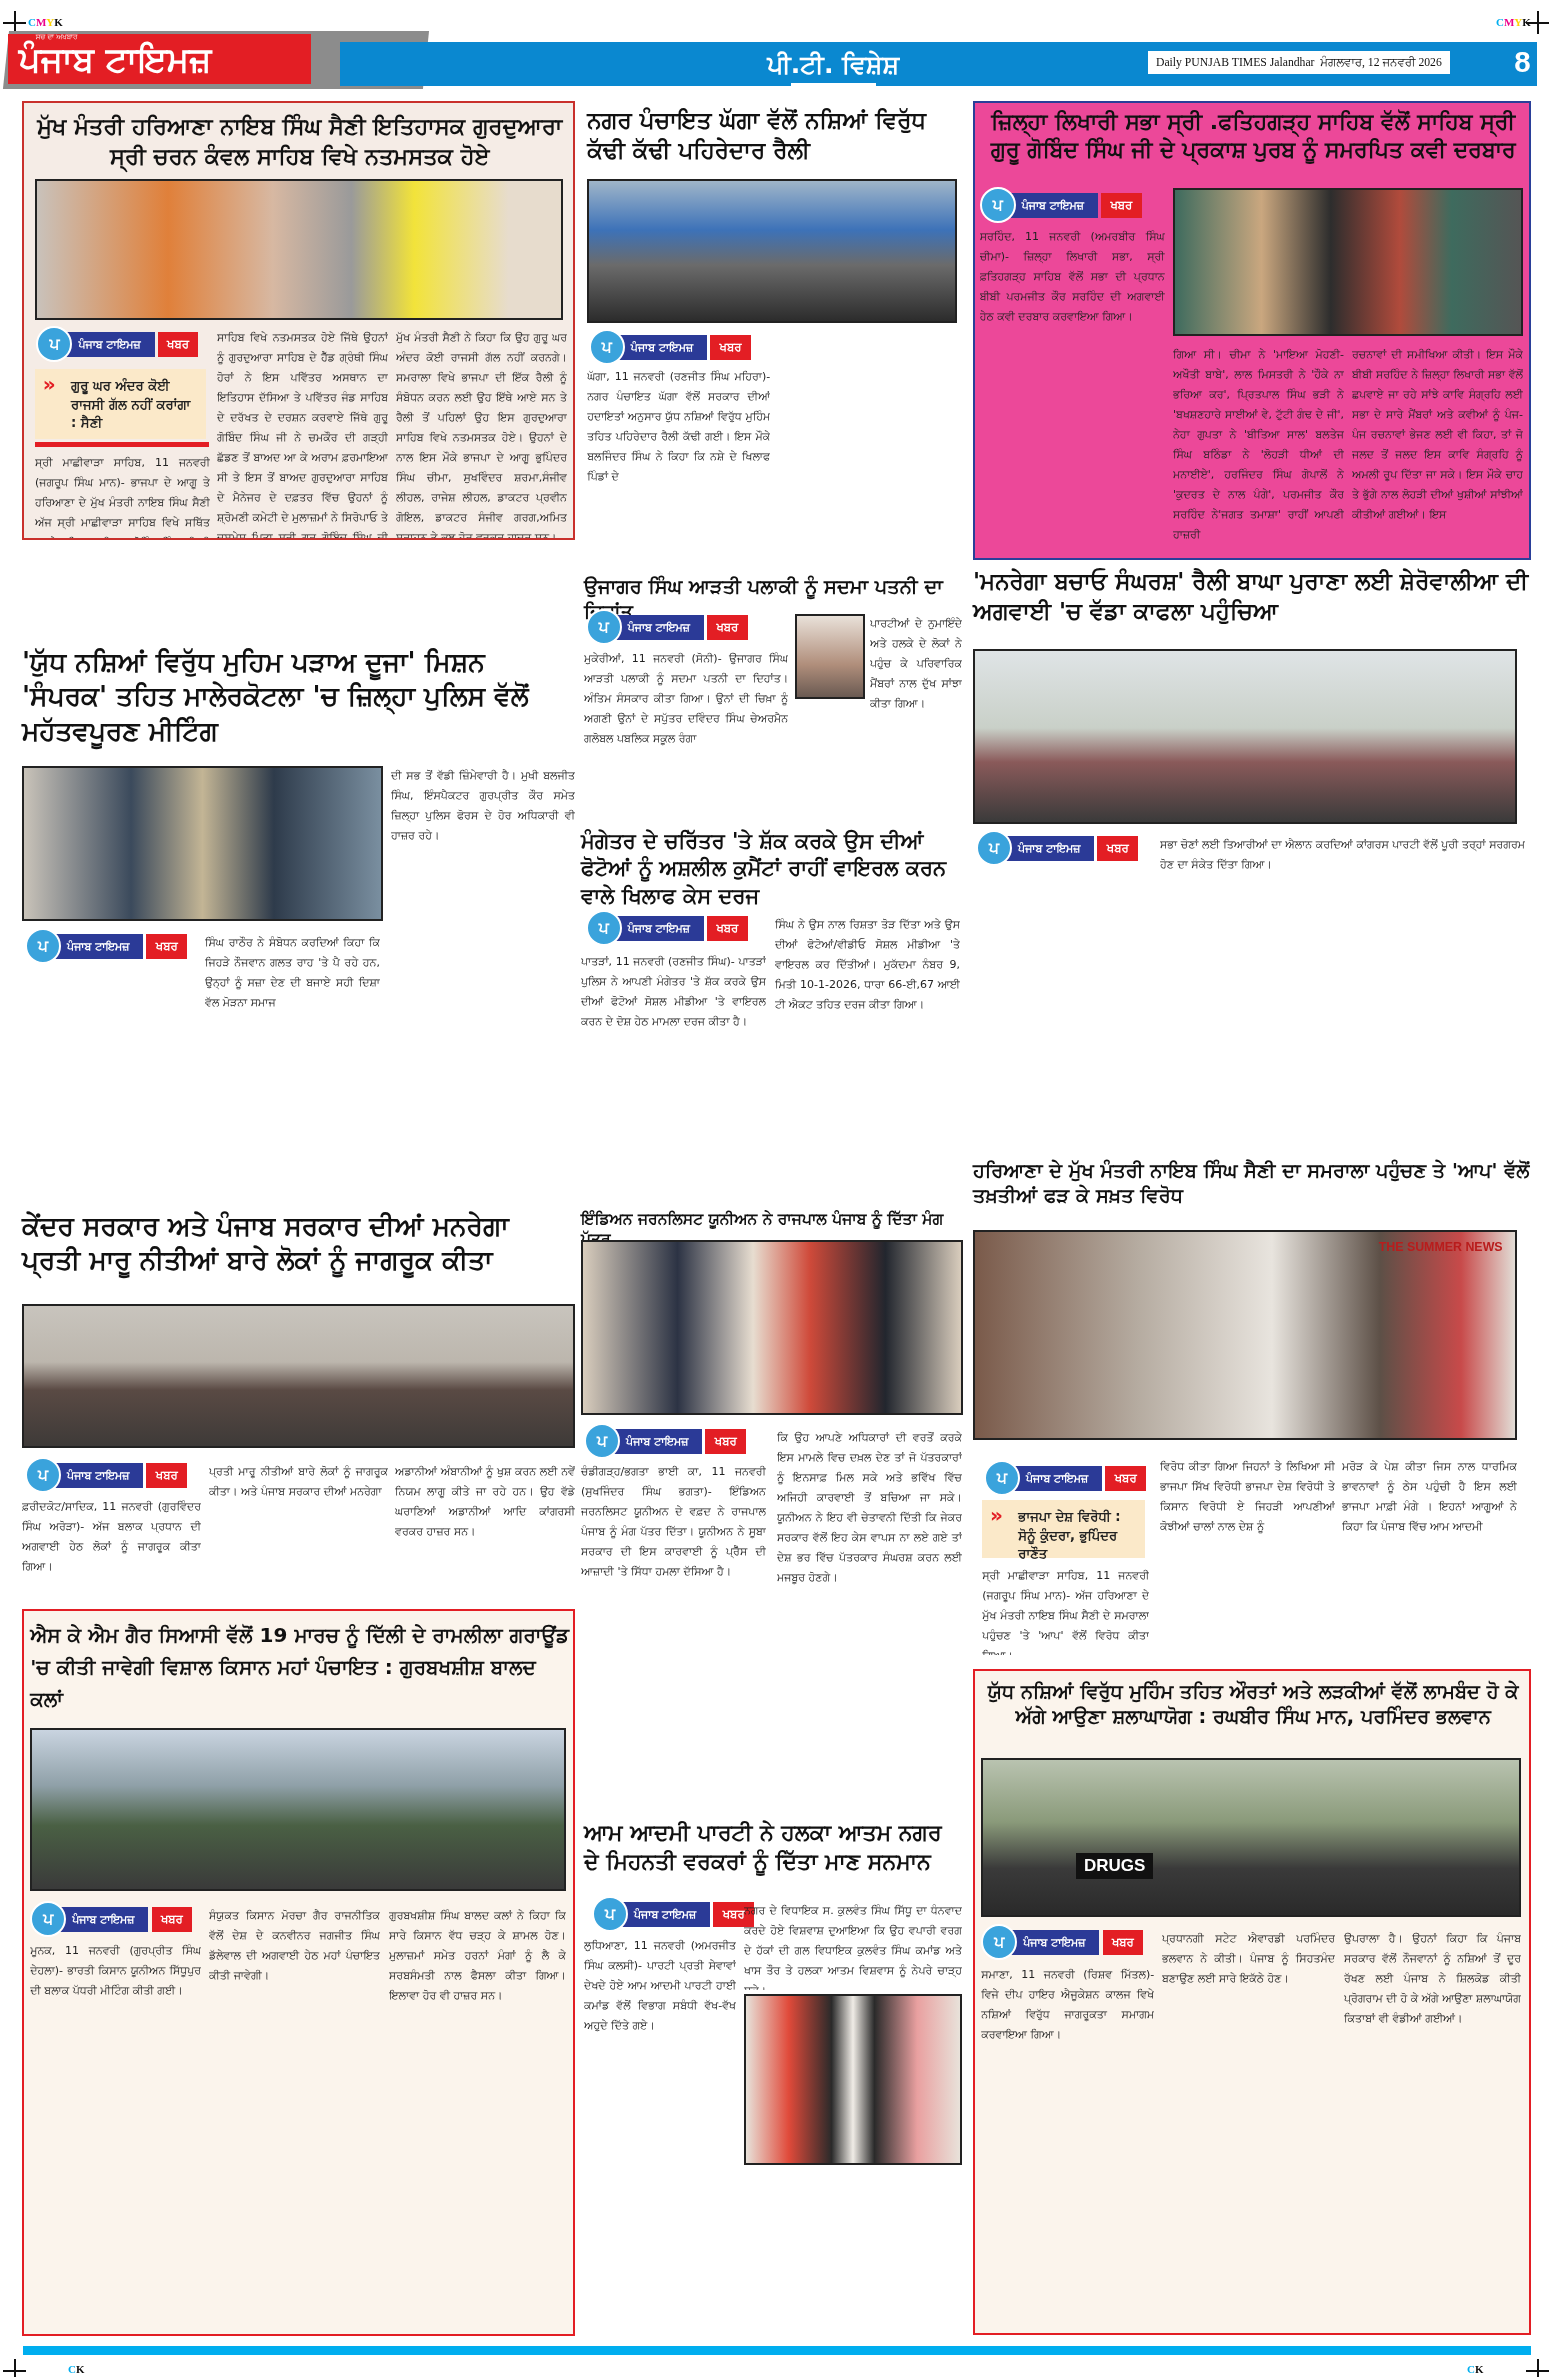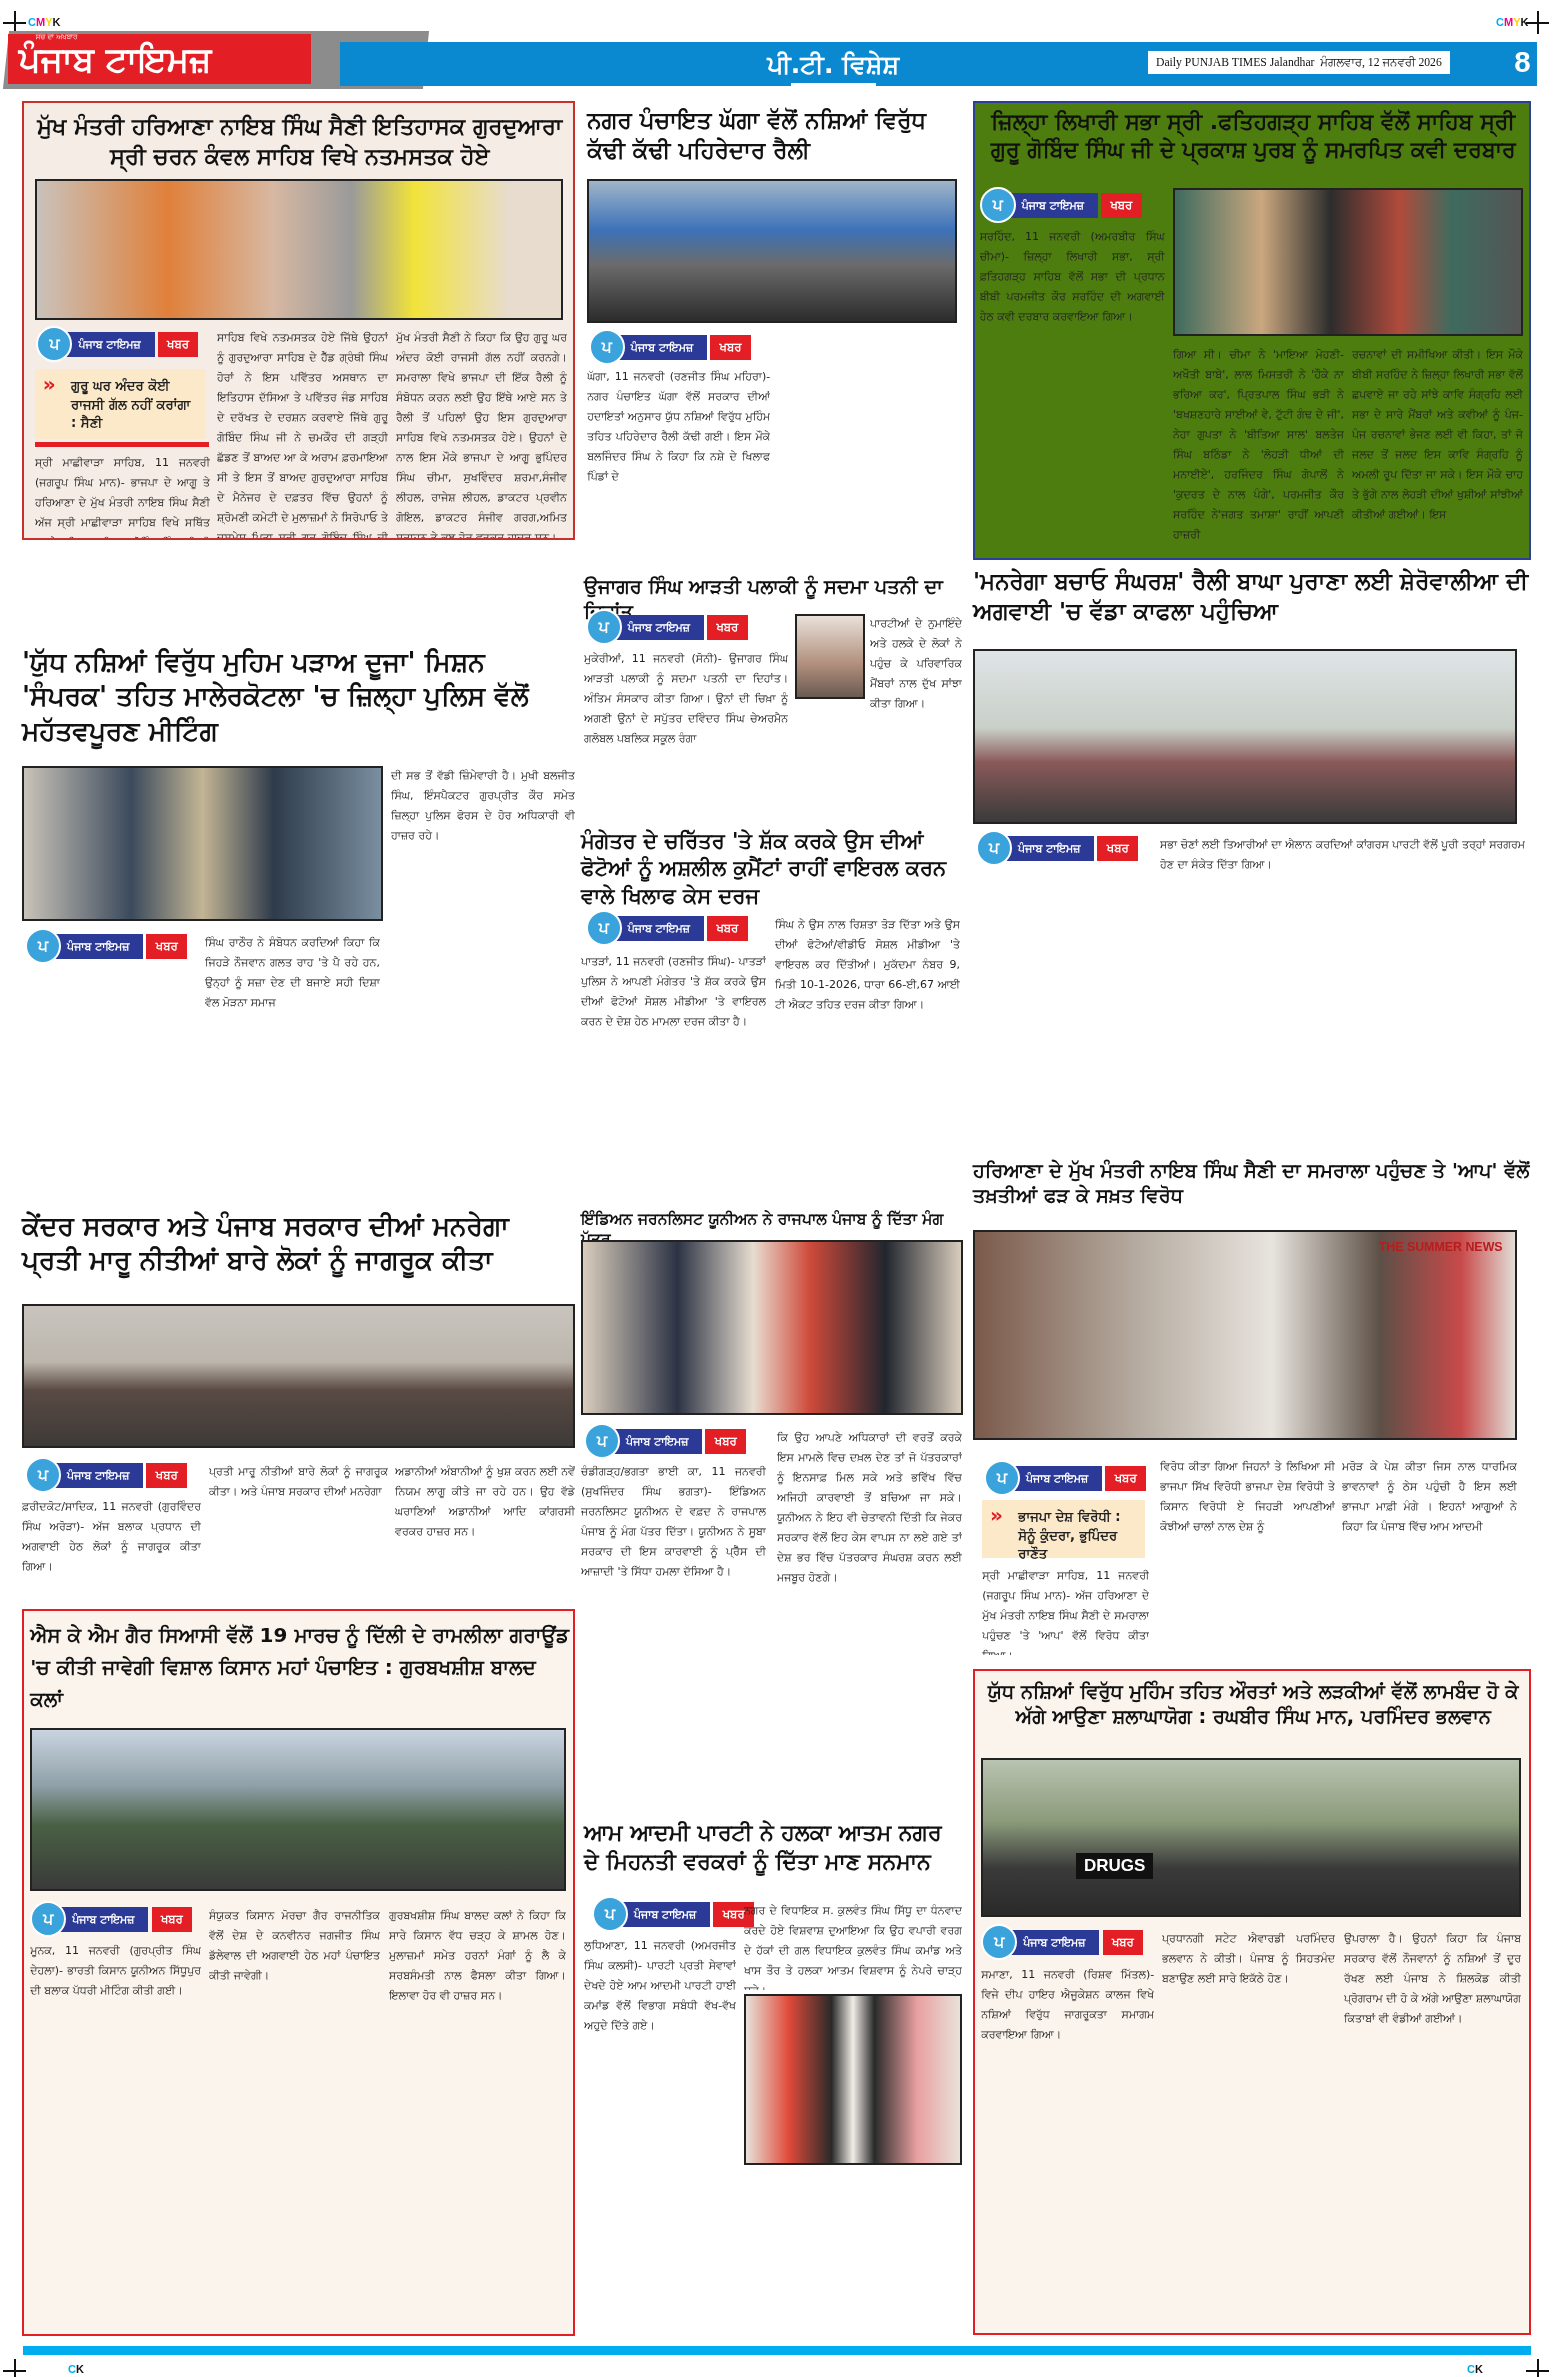--- a/index.html
+++ b/index.html
@@ -1,36 +1,36 @@
 <!DOCTYPE html>
 <html style="font-size:12.4px"><head>
 <meta charset="utf-8">
 <style>
   * { box-sizing: border-box; margin: 0; padding: 0; }
   body { width: 1554px; height: 2377px; background: #ffffff; font-family: "DejaVu Sans", sans-serif; color: #1a1a1a; position: relative; overflow: hidden; }
-  .reg { position: absolute; font-size: 11px; font-family: Liberation Sans, sans-serif; font-weight: bold; }
+  .reg { position: absolute; font-size: 11px; font-family: Liberation Serif, serif; font-weight: bold; }
   .reg .c { color: #00aeef; } .reg .m { color: #ec008c; } .reg .y { color: #ffd200; } .reg .k { color: #111; }
   .cross { position: absolute; width: 23px; height: 23px; }
   .cross::before { content: ""; position: absolute; left: 0; top: 11px; width: 23px; height: 1.6px; background: #111; }
   .cross::after { content: ""; position: absolute; left: 11px; top: 0; width: 1.6px; height: 23px; background: #111; }
 
   
   .masthead { position: absolute; left: 6.2px; top: 31px; width: 1542px; height: 58px; }
   .mh-gray { position: absolute; left: 0; top: 0; width: 420px; height: 58px; background: #8c8c8c; transform: skewX(-6deg); }
   .mh-logo { position: absolute; left: 1.6px; top: 3.1px; width: 303px; height: 50px; background: #e31e24; color: #fff; font-weight: bold; font-size: 34px; padding: 4.7px 11px; line-height: 40px; }
   .mh-logo small { position: absolute; left: 28px; top: 0; font-size: 7px; line-height: 7.8px; font-weight: normal; }
   .mh-bar { position: absolute; left: 334px; top: 11px; width: 1197px; height: 44px; background: #0a88d0; }
   .mh-section { position: absolute; left: 427px; top: 7.8px; color: #fff; font-size: 25px; font-weight: bold; }
   .mh-edition { position: absolute; left: 808px; top: 9.3px; background: #fff; color: #111; font-size: 11.7px; padding: 3.1px 7.8px; height: 23px; line-height: 17px; font-family: "Liberation Serif", serif; }
   .mh-page { position: absolute; left: 1174px; top: 3.1px; color: #fff; font-size: 29.5px; font-weight: bold; font-family: "Liberation Sans", sans-serif; }
   .mh-underline { position: absolute; left: 451px; top: 41px; width: 85px; height: 3.1px; background: #fff; }
 
   .box { position: absolute; }
   .bordered-red { border: 2.3px solid #c9302c; background: #f5ece6; }
-  .bordered-blue { border: 2.3px solid #2a3f99; background: #4d7c0f; }
+  .bordered-blue { border: 2.3px solid #2a3f99; background: #ec4899; }
   .bordered-red2 { border: 2.3px solid #e31e24; background: #fbf4ec; }
   .headline { font-weight: bold; color: #111; text-align: center; line-height: 1.3; }
   .headline.left { text-align: left; }
   .photo { position: absolute; border: 2.3px solid #222; overflow: hidden; }
   .photo .sky { position: absolute; inset: 0; }
   .body-col { position: absolute; font-size: 11px; line-height: 20px; text-align: justify; color: #222; overflow: hidden; }
 
   
   .tag { position: absolute; height: 26.4px; display: flex; align-items: center; }
   .tag .logo-circle { width: 36px; height: 36px; border-radius: 50%; background: #3aa3dc; color: #fff; font-weight: bold; font-size: 15.5px; display: flex; align-items: center; justify-content: center; border: 2.3px solid #fff; position: relative; z-index: 2; margin-right: -11px; }

